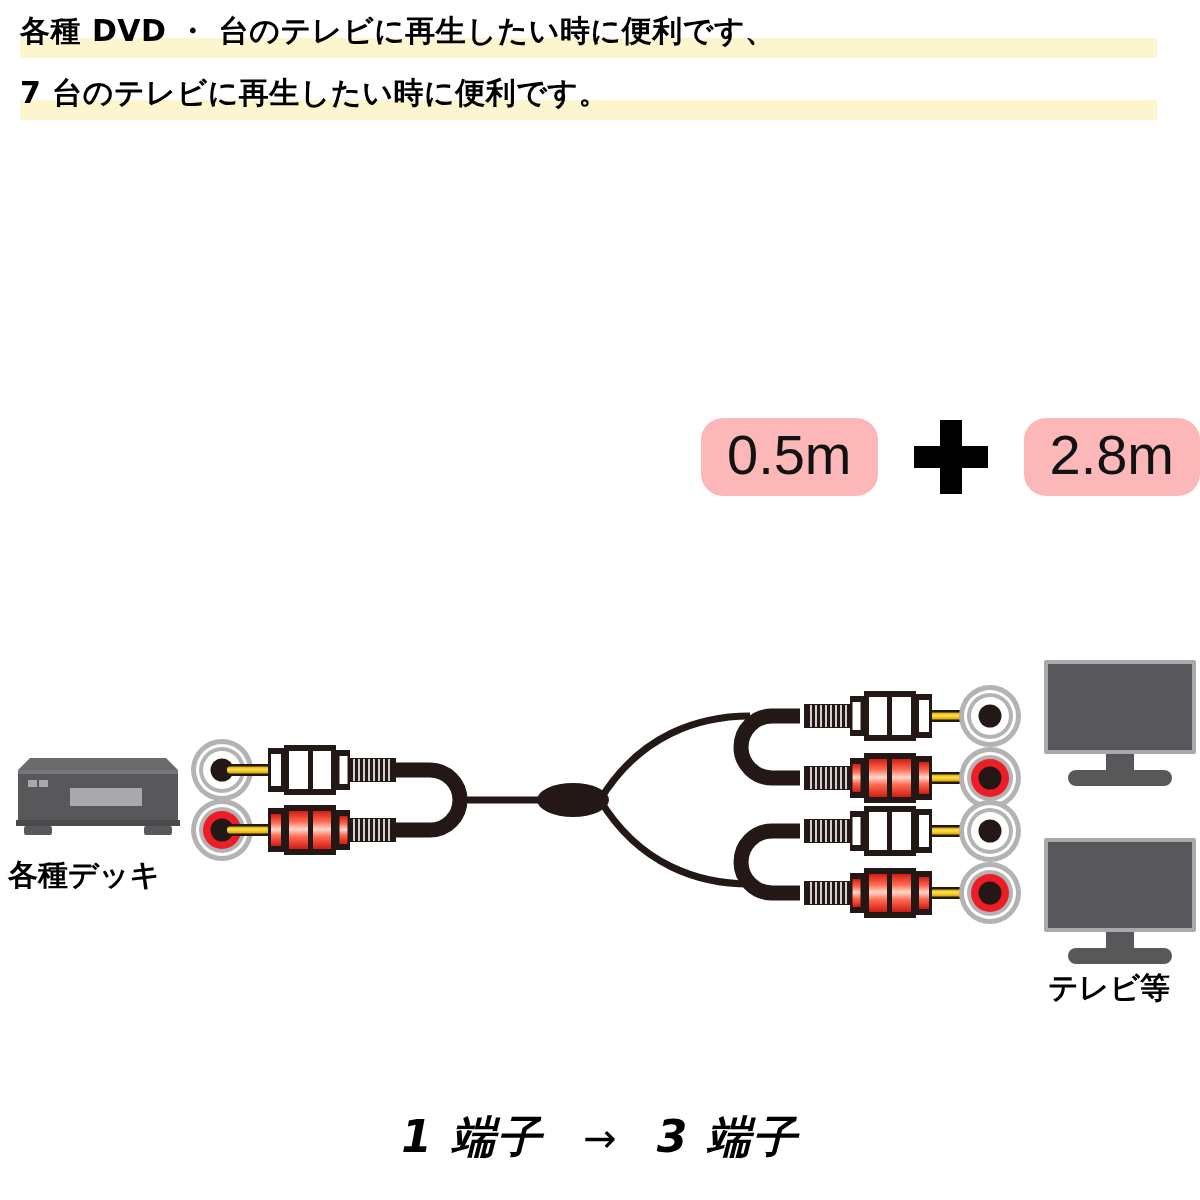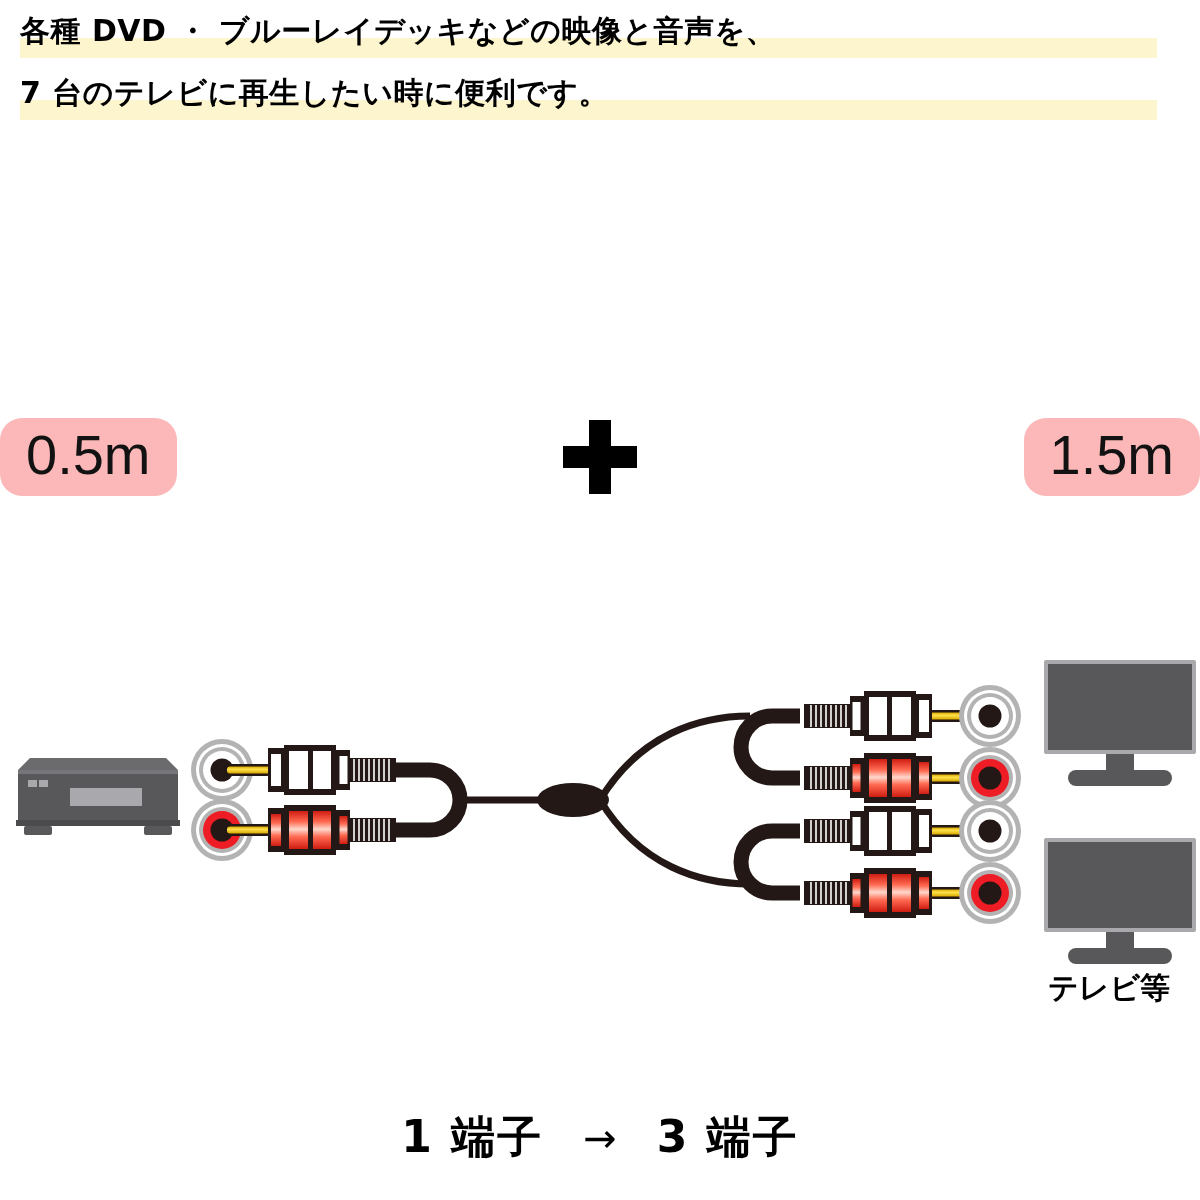--- a/index.html
+++ b/index.html
@@ -37,21 +37,21 @@
     letter-spacing:0.5px;
     white-space:nowrap;
     font-family:"DejaVu Sans","Liberation Sans",sans-serif;
   }
 
   
   .lenrow {
     position:absolute;
     left:0; top:418px;
     width:1200px;
-    display:flex; align-items:center; justify-content:space-between;
+    display:flex; align-items:center; justify-content:flex-end;
     gap:36px;
   }
   .badge {
     background:#fcb8b8;
     border-radius:22px;
     padding:9px 26px 13px 26px;
     font-size:56px;
     line-height:1;
     color:#121212;
     font-family:"Liberation Sans","DejaVu Sans",sans-serif;
@@ -86,43 +86,44 @@
   .footer {
     position:absolute;
     left:0; top:1108px; width:1200px;
     display:flex; align-items:center; justify-content:center;
     gap:40px;
   }
   .foot-txt {
     font-size:44px; font-weight:bold; color:#000;
     font-family:"DejaVu Sans","Liberation Sans",sans-serif;
     letter-spacing:2px;
+    font-style:italic;
   }
   .foot-arrow { font-size:40px; color:#000; font-family:"DejaVu Sans",sans-serif; }
 </style>
 </head>
 <body>
 
 <div class="page">
 
   <div class="headline">
     <div class="hl-line">
       <div class="hl-band"></div>
-      <span class="hl-text">各種 DVD ・ ブルーレイデッキなどの映像と音声を、</span>
+      <span class="hl-text">各種 DVD ・ 台のテレビに再生したい時に便利です、</span>
     </div>
     <div class="hl-line">
       <div class="hl-band"></div>
       <span class="hl-text">7 台のテレビに再生したい時に便利です。</span>
     </div>
   </div>
 
   <div class="lenrow">
     <span class="badge">0.5m</span>
     <span class="plus"></span>
-    <span class="badge">1.5m</span>
+    <span class="badge">2.8m</span>
   </div>
 
   <svg class="diagram" viewBox="0 0 1200 400">
     <defs>
       <linearGradient id="redPlugGrad" x1="0" y1="0" x2="0" y2="1">
         <stop offset="0%" stop-color="#cf1c12"></stop>
         <stop offset="28%" stop-color="#ff6a52"></stop>
         <stop offset="48%" stop-color="#ffd8cc"></stop>
         <stop offset="68%" stop-color="#ff6a52"></stop>
         <stop offset="100%" stop-color="#cf1c12"></stop>
@@ -297,20 +298,21 @@
     </g>
 
     <g>
       <use href="#tvSet" x="1044" y="30"></use>
     </g>
     <g>
       <use href="#tvSet" x="1044" y="208"></use>
     </g>
   </svg>
 
+  <div class="lbl" id="deck-label">各種デッキ</div>
   <div class="lbl" id="tv-label">テレビ等</div>
 
   <div class="footer">
     <span class="foot-txt">1 端子</span>
     <span class="foot-arrow">→</span>
     <span class="foot-txt">3 端子</span>
   </div>
 
 </div>
 

